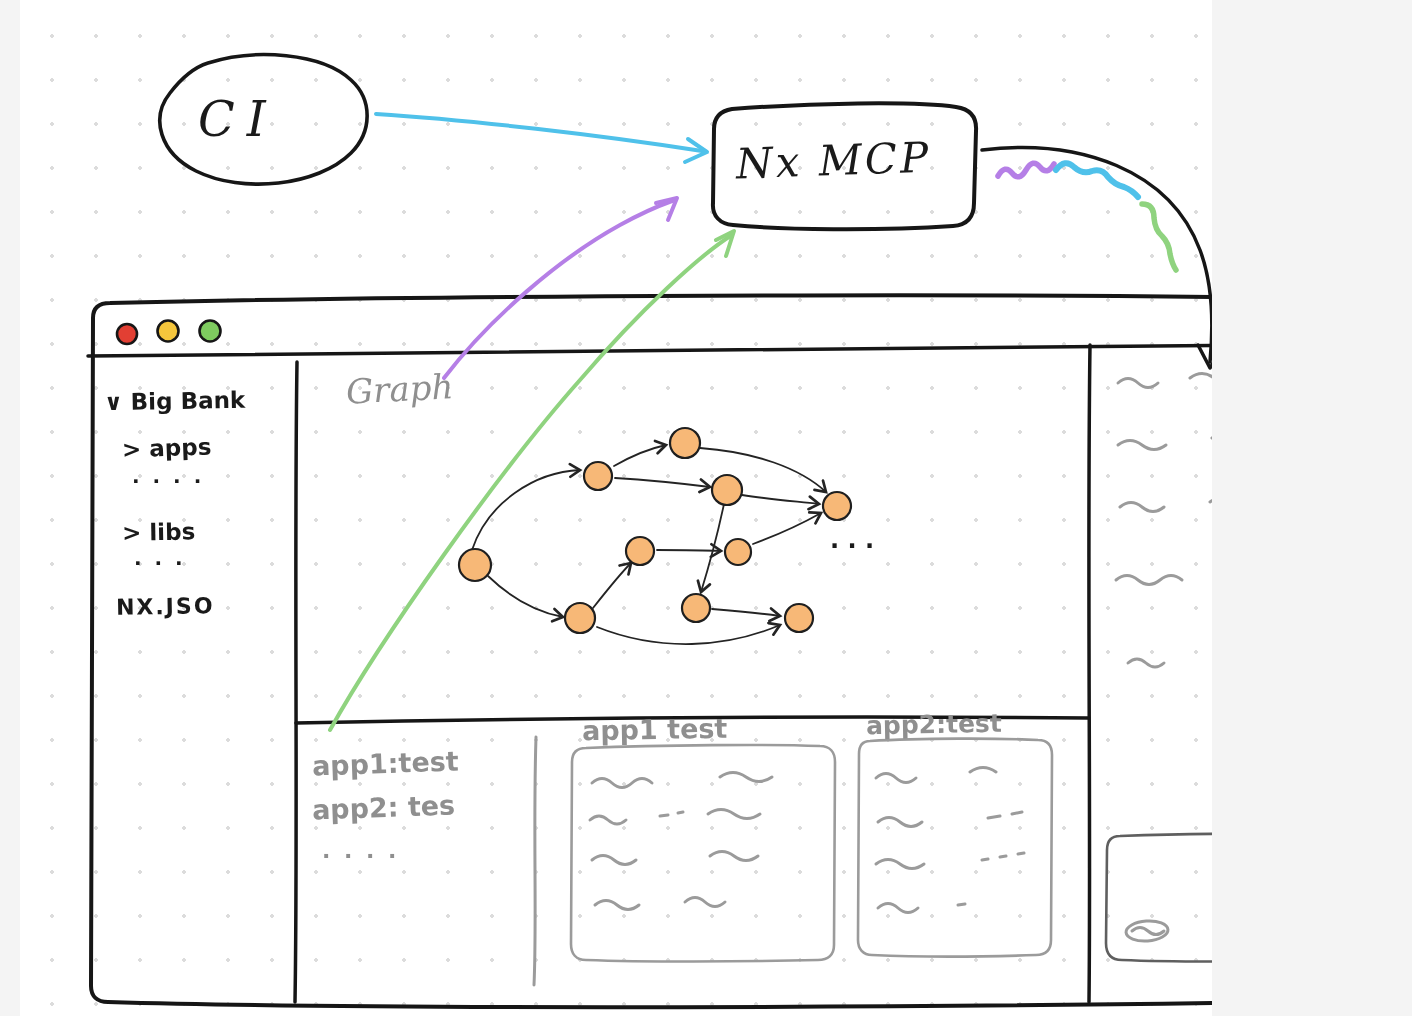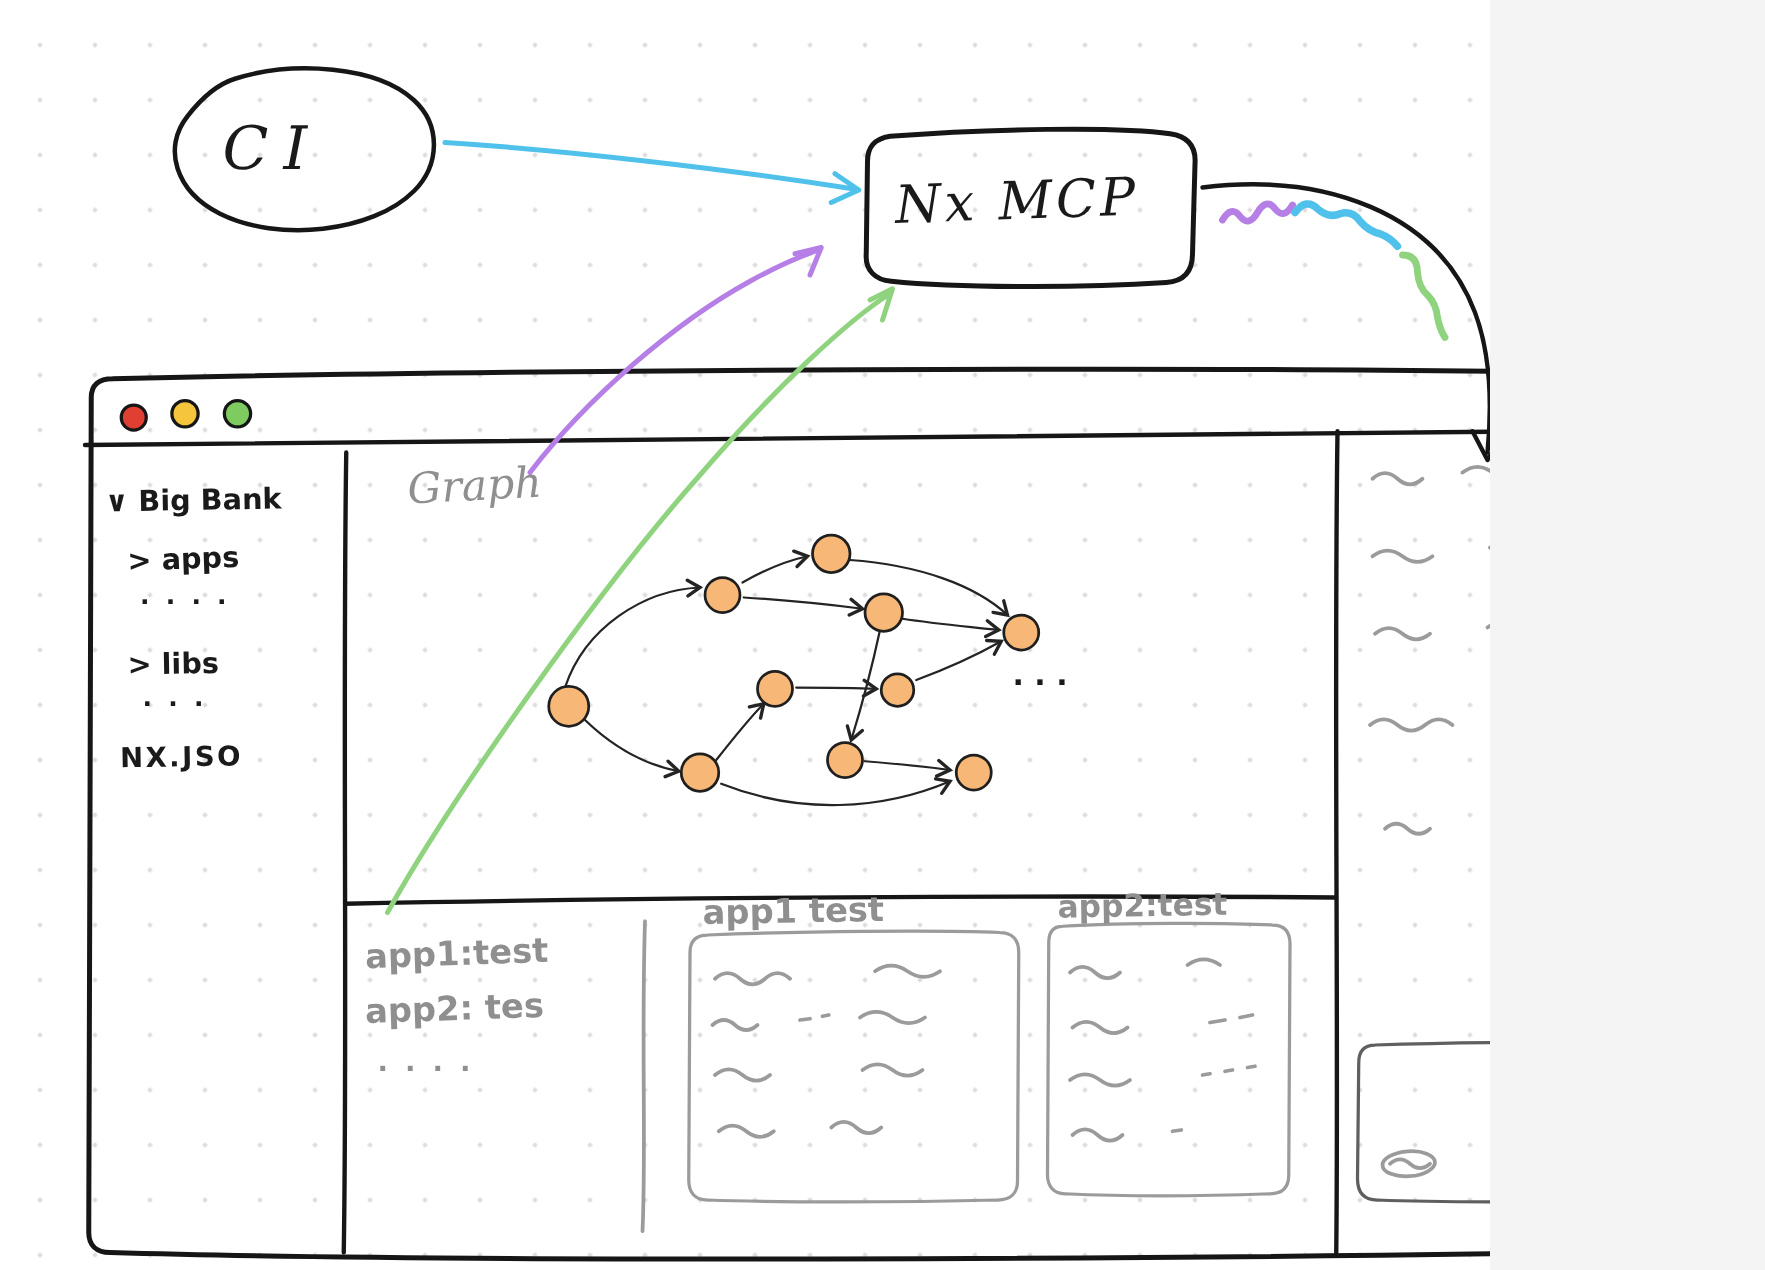--- a/index.html
+++ b/index.html
@@ -3,20 +3,21 @@
 <meta charset="utf-8">
 <style>
   html,body { margin:0; padding:0; background:#f4f4f4; }
   .canvas {
     position:relative; width:1192px; height:1016px; overflow:hidden;
     background-color:#ffffff;
     background-image: radial-gradient(circle, #dcdcdc 1.6px, transparent 1.9px);
     background-size: 44px 44px;
     background-position: 10px 14px;
     font-family:"DejaVu Sans", sans-serif;
+    margin-left:20px;
   }
   svg.layer { position:absolute; left:0; top:0; }
   .t { position:absolute; color:#1a1a1a; white-space:nowrap; line-height:1; }
   .hand  { font-family:"DejaVu Serif", serif; font-style:italic; }
   .marker{ font-family:"DejaVu Sans", sans-serif; font-weight:700; }
   .gray  { color:#8f8f8f; }
 </style>
 </head>
 <body>
 

